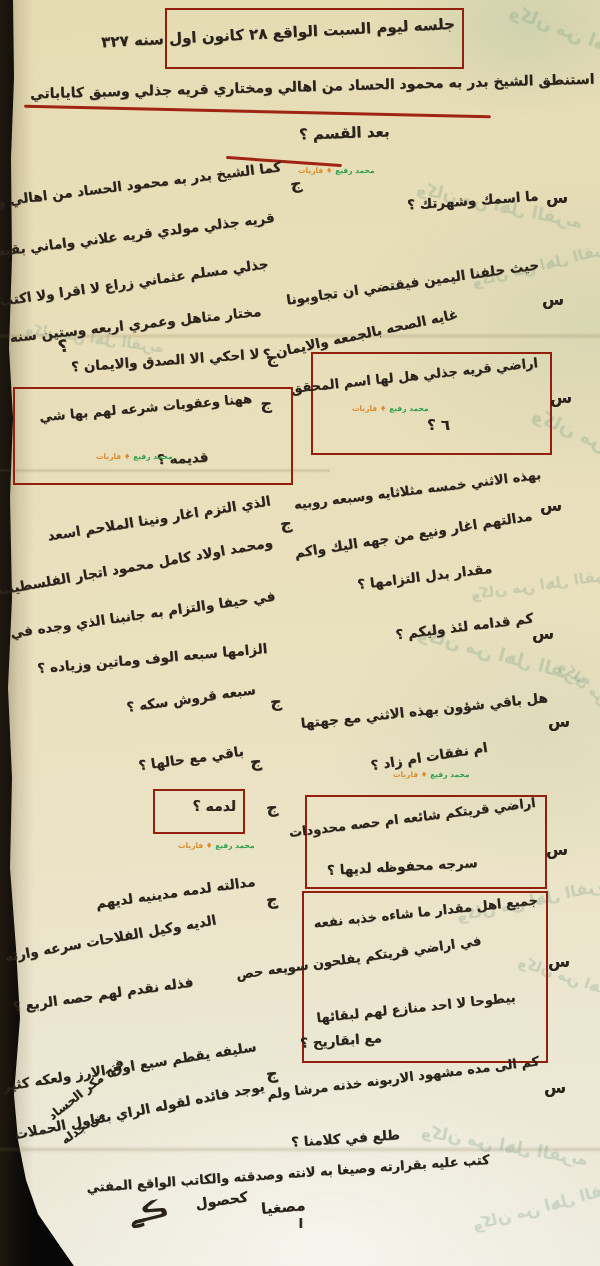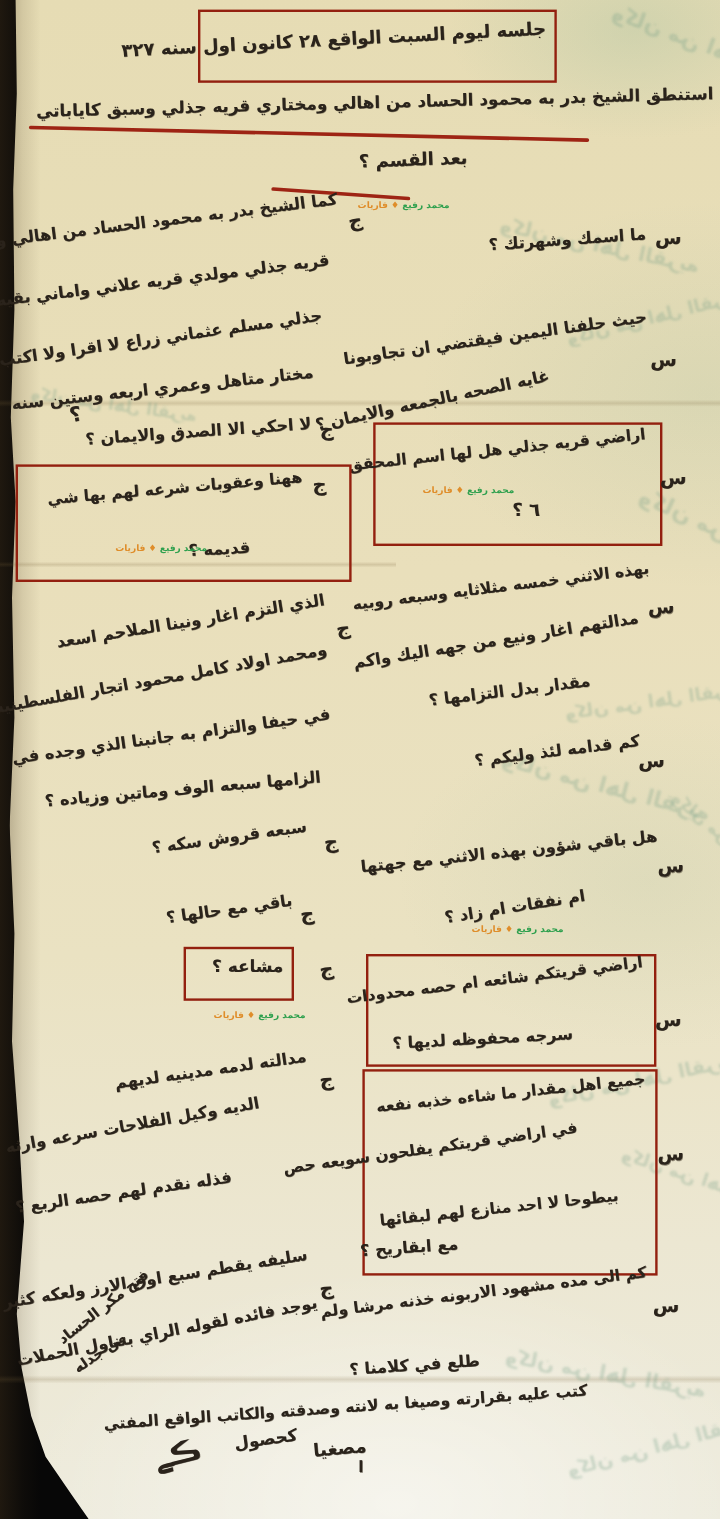--- a/index.html
+++ b/index.html
@@ -111,21 +111,21 @@
   <span class="ln marker" style="right:338px;top:752px;transform:rotate(-6deg);">ج</span>
   <span class="ln" style="right:356px;top:750px;transform:rotate(-8deg);">باقي مع حالها ؟</span>
   <span class="wm" style="left:393px;top:770px;"><span class="g">محمد رفيع</span> <span class="o">♦ فاريات</span></span>
 
   <div class="redbox" style="left:305px;top:795px;width:238px;height:90px;"></div>
   <span class="ln marker" style="right:32px;top:840px;">س</span>
   <span class="ln" style="right:64px;top:810px;font-size:13px;transform:rotate(-7deg);">اراضي قريتكم شائعه ام حصه محدودات</span>
   <span class="ln" style="right:122px;top:858px;transform:rotate(-3deg);">سرجه محفوظه لديها ؟</span>
   <div class="redbox" style="left:153px;top:789px;width:88px;height:41px;"></div>
   <span class="ln marker" style="right:322px;top:798px;transform:rotate(-8deg);">ج</span>
-  <span class="ln" style="right:364px;top:798px;font-size:14px;">مشاعه ؟</span>
+  <span class="ln" style="right:364px;top:798px;font-size:14px;">لدمه ؟</span>
   <span class="wm" style="left:178px;top:841px;"><span class="g">محمد رفيع</span> <span class="o">♦ فاريات</span></span>
 
   <div class="redbox" style="left:302px;top:891px;width:242px;height:168px;"></div>
   <span class="ln marker" style="right:30px;top:952px;">س</span>
   <span class="ln" style="right:62px;top:904px;font-size:13px;transform:rotate(-6deg);">جميع اهل مقدار ما شاءه خذبه نفعه</span>
   <span class="ln" style="right:118px;top:950px;font-size:13px;transform:rotate(-8deg);">في اراضي قريتكم يفلحون سويعه حص</span>
   <span class="ln" style="right:84px;top:1000px;font-size:13px;transform:rotate(-6deg);">بيطوحا لا احد منازع لهم لبقائها</span>
   <span class="ln" style="right:218px;top:1032px;transform:rotate(-4deg);">مع ابقاريح ؟</span>
   <span class="ln marker" style="right:322px;top:890px;transform:rotate(-6deg);">ج</span>
   <span class="ln" style="right:344px;top:884px;transform:rotate(-8deg);">مدالته لدمه مدينيه لديهم</span>

